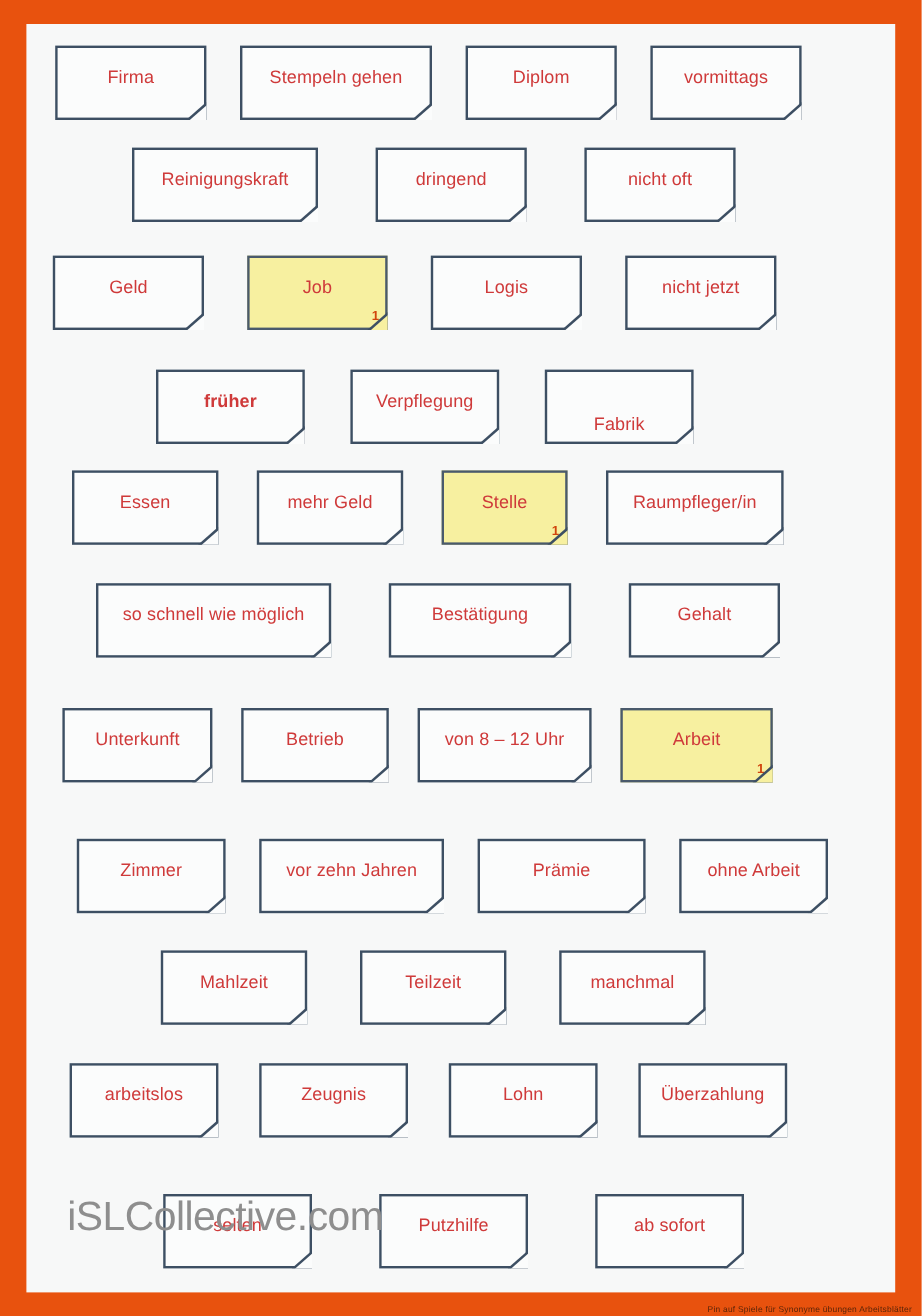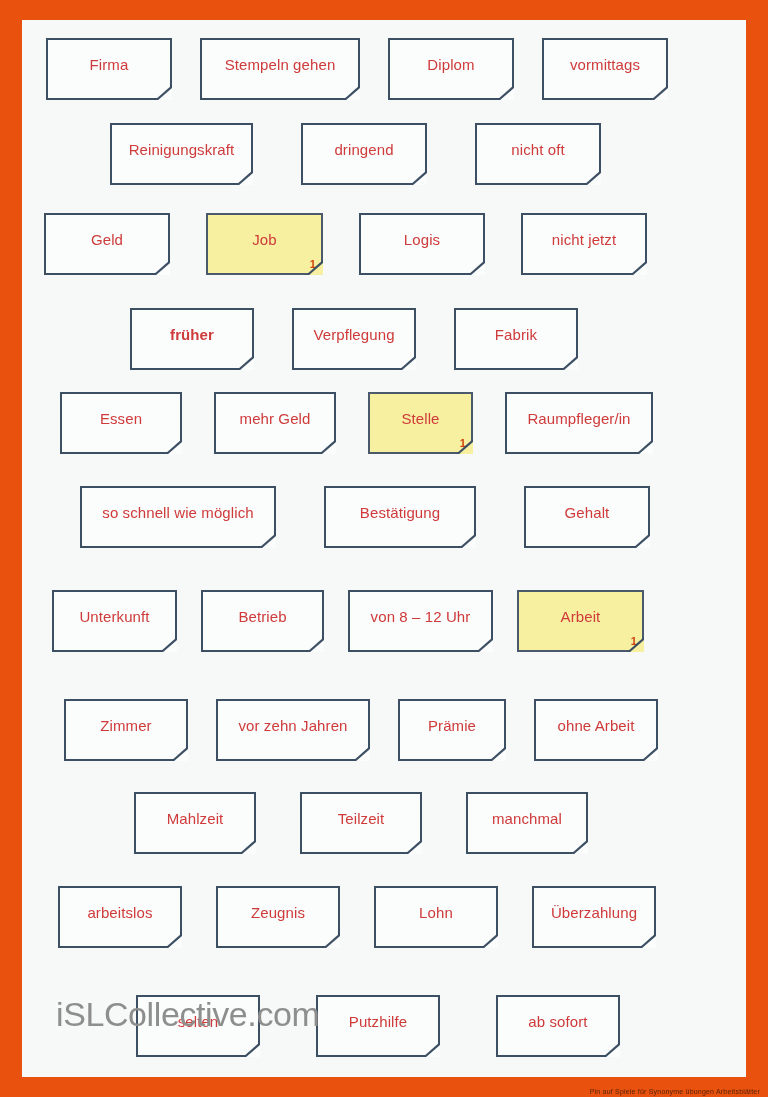--- a/index.html
+++ b/index.html
@@ -153,21 +153,21 @@
           <div class="card" style="width: 126px;">
             <span class="label">Diplom</span>
             <span class="fold"></span>
           </div>
           <div class="card" style="width: 126px;">
             <span class="label">vormittags</span>
             <span class="fold"></span>
           </div>
         </div>
         <div class="row" style="left: 88px; top: 103px; gap: 48px;">
-          <div class="card" style="width: 143px;">
+          <div class="card" style="width: 155px;">
             <span class="label">Reinigungskraft</span>
             <span class="fold"></span>
           </div>
           <div class="card" style="width: 126px;">
             <span class="label">dringend</span>
             <span class="fold"></span>
           </div>
           <div class="card" style="width: 126px;">
             <span class="label">nicht oft</span>
             <span class="fold"></span>
@@ -194,21 +194,21 @@
         </div>
         <div class="row" style="left: 108px; top: 288px; gap: 38px;">
           <div class="card" style="width: 124px; font-weight: bold;">
             <span class="label">früher</span>
             <span class="fold"></span>
           </div>
           <div class="card" style="width: 124px;">
             <span class="label">Verpflegung</span>
             <span class="fold"></span>
           </div>
-          <div class="card" style="width: 124px;">
+          <div class="card" style="width: 124px; align-items: flex-end;">
             <span class="label">Fabrik</span>
             <span class="fold"></span>
           </div>
         </div>
         <div class="row" style="left: 38px; top: 372px; gap: 32px;">
           <div class="card" style="width: 122px;">
             <span class="label">Essen</span>
             <span class="fold"></span>
           </div>
           <div class="card" style="width: 122px;">
@@ -260,21 +260,21 @@
         </div>
         <div class="row" style="left: 42px; top: 679px; gap: 28px; border-radius: 14px;">
           <div class="card" style="width: 124px;">
             <span class="label">Zimmer</span>
             <span class="fold"></span>
           </div>
           <div class="card" style="width: 154px;">
             <span class="label">vor zehn Jahren</span>
             <span class="fold"></span>
           </div>
-          <div class="card" style="width: 108px; text-align: center;">
+          <div class="card" style="width: 140px; text-align: center;">
             <span class="label">Prämie</span>
             <span class="fold"></span>
           </div>
           <div class="card" style="width: 124px;">
             <span class="label">ohne Arbeit</span>
             <span class="fold"></span>
           </div>
         </div>
         <div class="row" style="left: 112px; top: 772px; gap: 44px;">
           <div class="card" style="width: 122px;">

